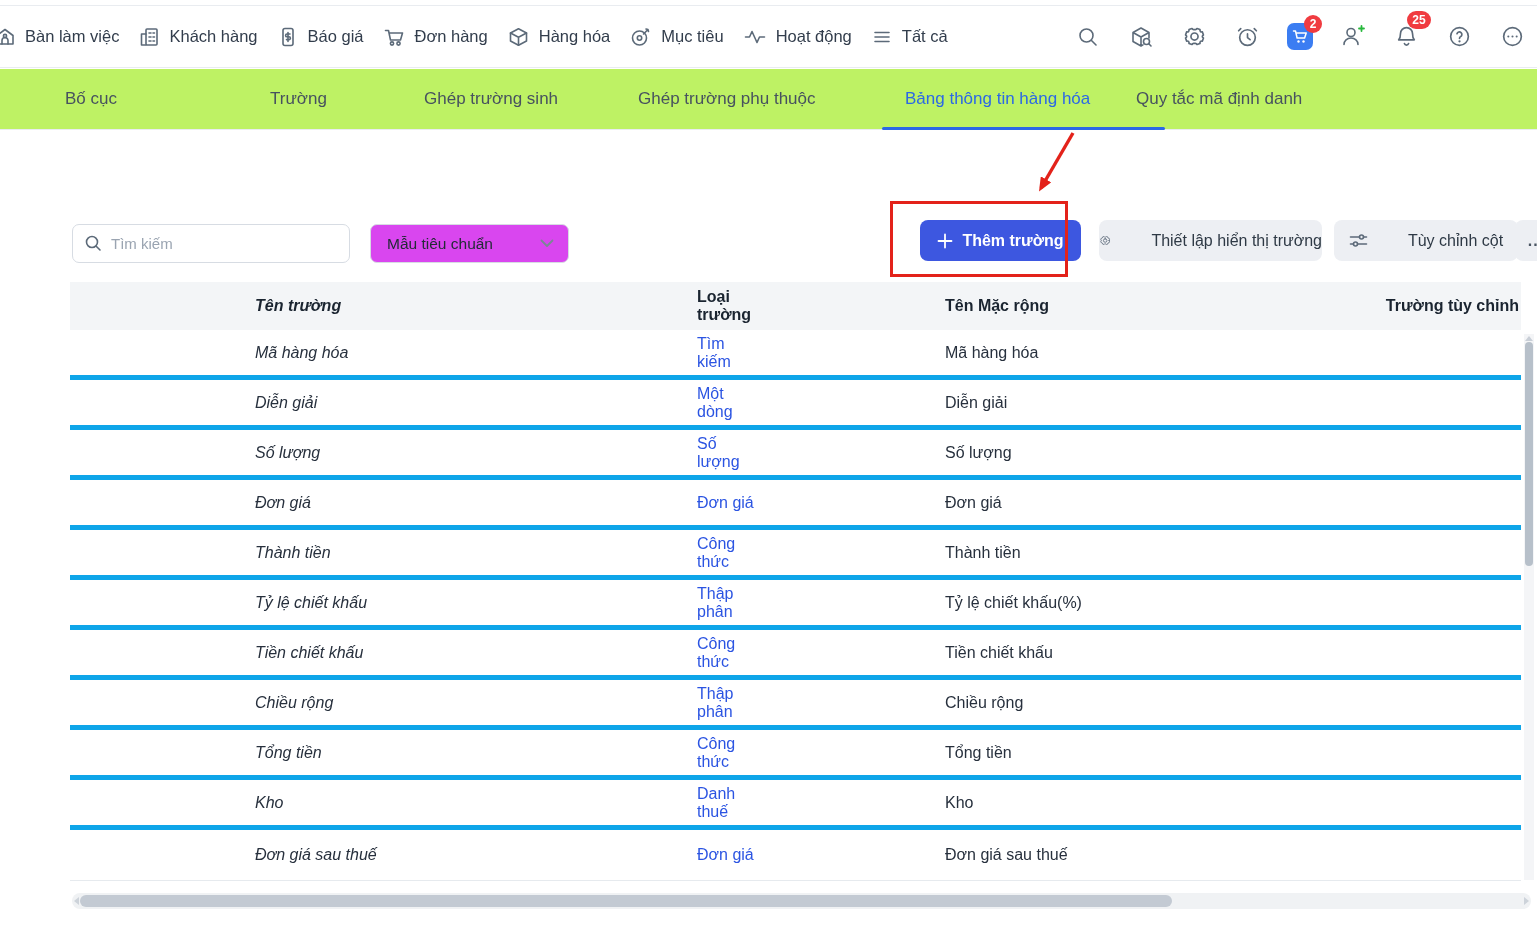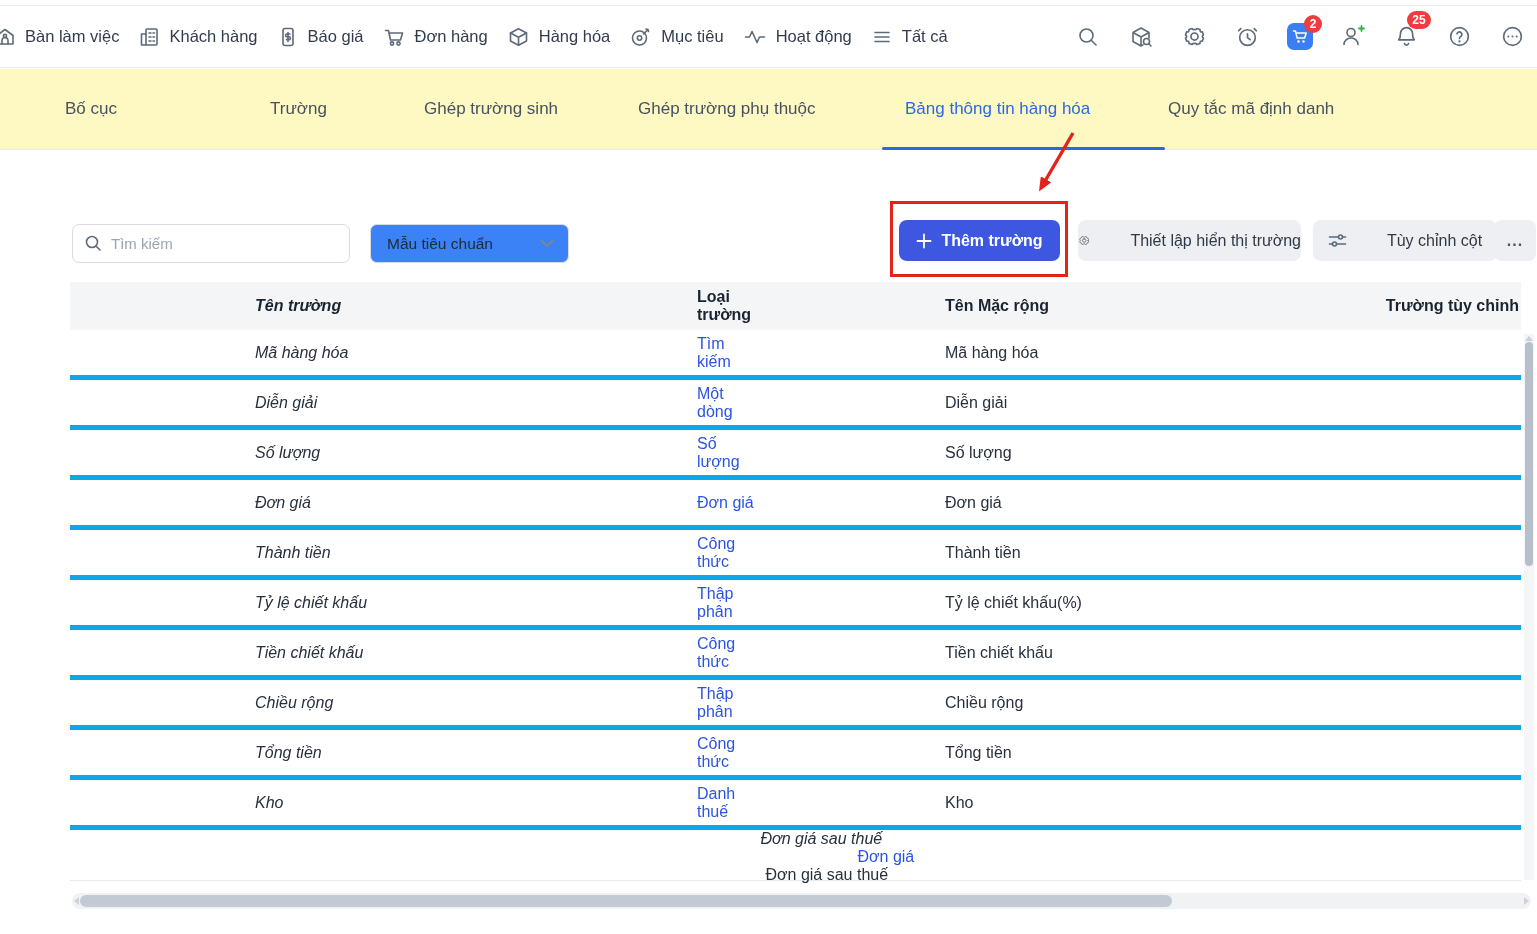--- a/index.html
+++ b/index.html
@@ -25,62 +25,62 @@
   .cart-tile { width:27px; height:27px; border-radius:7px; background:#3b7df2; display:flex; align-items:center; justify-content:center; }
   .badge {
     position:absolute; background:#f03b40; color:#fff; font-size:12px; font-weight:700;
     border-radius:9px; min-width:18px; height:18px; padding:0 4px;
     display:flex; align-items:center; justify-content:center; line-height:1;
   }
   .badge-cart { top:-9px; right:-9px; }
   .badge-bell { top:-13px; right:-12px; min-width:24px; }
   
   .tabs {
-    position:absolute; top:69px; left:0; right:0; height:81px;
-    border-bottom:1px solid #e9ecf0; background:#fef9c3;
+    position:absolute; top:69px; left:0; right:0; height:61px;
+    border-bottom:1px solid #e9ecf0; background:#bef264;
   }
   .tab { position:absolute; top:0; height:100%; display:flex; align-items:center;
          font-size:17px; color:#47525f; cursor:pointer; white-space:nowrap; }
   .tab.active { color:#2b68e6; }
   .tab-underline { position:absolute; bottom:-1px; height:3px; background:#2b68e6; border-radius:2px; }
   
   .search-wrap { position:absolute; left:72px; top:224px; width:278px; height:39px; }
   .search-wrap svg { position:absolute; left:12px; top:10px; }
   .search-input {
     width:100%; height:100%; border:1px solid #d7dce3; border-radius:7px;
     padding:0 12px 0 38px; font-size:15px; color:#333; outline:none;
     font-family:inherit;
   }
   .search-input::placeholder { color:#9aa4b1; }
   .select {
     position:absolute; left:370px; top:224px; width:199px; height:39px;
-    border:1px solid #d7dce3; border-radius:7px; background:#3b82f6;
+    border:1px solid #d7dce3; border-radius:7px; background:#d946ef;
     display:flex; align-items:center; padding:0 14px 0 16px; cursor:pointer;
   }
   .select .sel-text { font-size:15.5px; color:#222b36; flex:1; }
   .btn { position:absolute; top:220px; height:41px; border-radius:8px; display:flex;
          align-items:center; justify-content:center; gap:9px; cursor:pointer;
-         font-size:16px; white-space:nowrap; }
+         font-size:16px; white-space:nowrap;margin-left:21px; }
   .btn-primary { left:899px; width:161px; background:#3d57e0; color:#fff; font-weight:600; }
   .btn-gray { background:#edeff3; color:#2e3945;gap:40px; }
   .btn-settings { left:1078px; width:223px; }
   .btn-columns { left:1313px; width:184px; }
   .btn-more { left:1494px; width:42px; color:#4a5562; font-weight:700; letter-spacing:1px; }
   .annot-box { position:absolute; left:890px; top:201px; width:178px; height:76px;
                border:3px solid #e3221a; pointer-events:none; z-index:5; }
   .annot-arrow { position:absolute; left:1010px; top:128px; width:80px; height:80px;
                  pointer-events:none; z-index:5; }
   
   .tbl { position:absolute; left:70px; top:282px; width:1451px;
          border-bottom:1px solid #e6eaee; }
   .thead { display:flex; height:48px; background:#f3f5f7; align-items:center;
            font-weight:700; font-size:16px; color:#1a2430; }
   .trow { display:flex; height:50px; background:#fff; align-items:center;
           border-bottom:5px solid #0ea5e9; font-size:16px; color:#27303d; }
-  .trow:last-child { border-bottom:none;flex-direction:column; }
+  .trow:last-child { border-bottom:none; }
   .c1 { width:440px; padding-left:185px;font-style:italic; }
   .c2 { width:250px; padding-left:187px; }
   .c3 { width:430px; padding-left:185px; }
   .c4 { flex:1; text-align:right; padding-right:2px; }
   .type-link { color:#2b54e2; cursor:pointer; }
   
   .vscroll { position:absolute; left:1524px; top:334px; width:10px; height:546px; background:#f4f5f7; }
   .vscroll .v-up { position:absolute; top:2px; left:1px; width:0; height:0;
     border-left:4px solid transparent; border-right:4px solid transparent; border-bottom:5px solid #c9cfd7; }
   .vscroll .thumb { position:absolute; left:1px; top:8px; width:8px; height:224px;
@@ -254,21 +254,21 @@
       </div>
     <div class="tab" style="left:424px">
         <span>Ghép trường sinh</span>
       </div>
     <div class="tab" style="left:638px">
         <span>Ghép trường phụ thuộc</span>
       </div>
     <div class="tab active" style="left:905px">
         <span>Bảng thông tin hàng hóa</span>
       </div>
-    <div class="tab" style="left:1168px">
+    <div class="tab" style="left:1136px">
         <span>Quy tắc mã định danh</span>
       </div>
     <div class="tab-underline" style="left:882px; width:283px"></div>
   </div>
 
   <div class="search-wrap">
     <svg width="19" height="19" viewBox="0 0 19 19">
         <circle class="icon-stroke" cx="8" cy="8" r="5.5" stroke="#8d97a5"></circle>
         <path class="icon-stroke" d="M12.2 12.2 L16 16" stroke="#8d97a5"></path>
       </svg>

